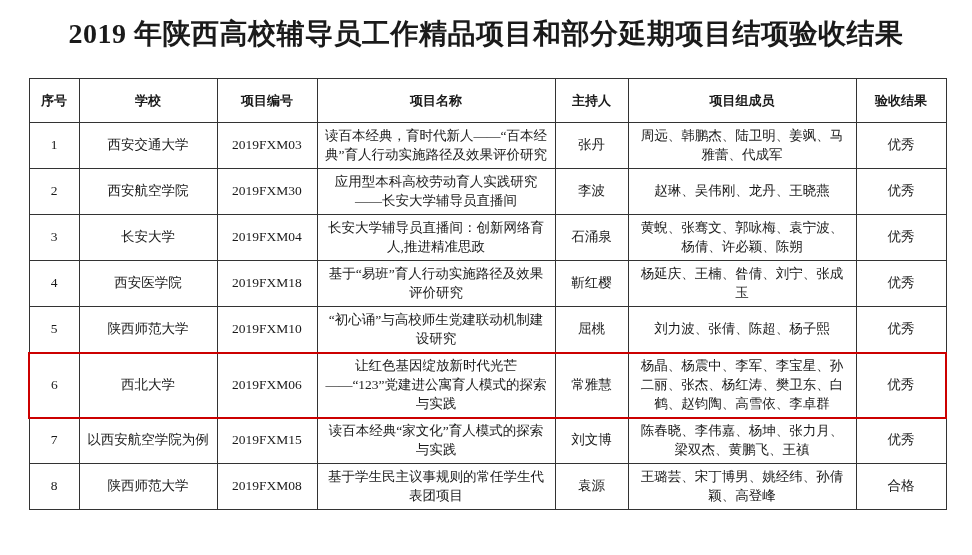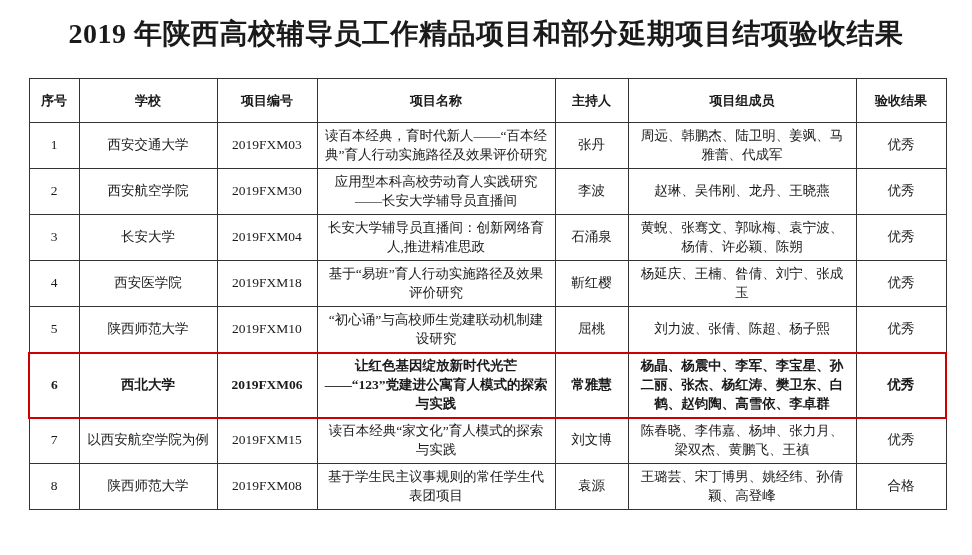--- a/index.html
+++ b/index.html
@@ -51,21 +51,20 @@
   .results-table tbody tr {
     height: 46px;
   }
   .results-table td.project {
     white-space: pre-line;
   }
   
   .results-table tr.highlight td {
     border-top: 2.5px solid var(--hl, #cc0000);
     border-bottom: 2.5px solid var(--hl, #cc0000);
-    font-weight: bold;
   }
   .results-table tr.highlight td:first-child {
     border-left: 2.5px solid var(--hl, #cc0000);
   }
   .results-table tr.highlight td:last-child {
     border-right: 2.5px solid var(--hl, #cc0000);
   }
 </style>
 </head>
 <body>

